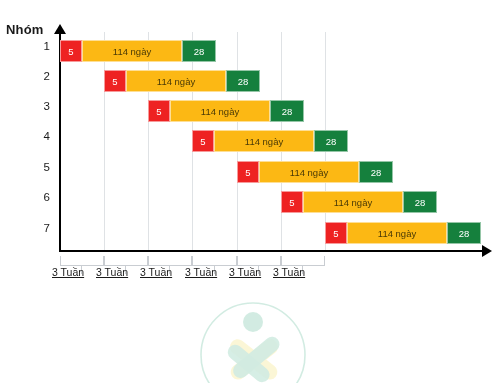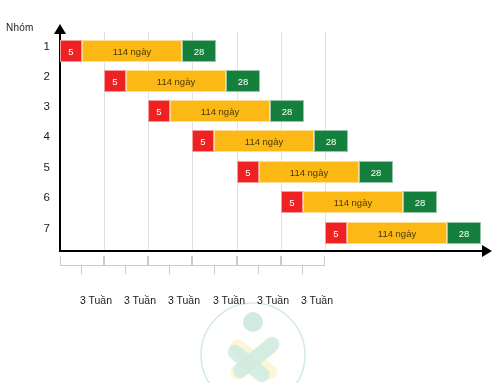--- a/index.html
+++ b/index.html
@@ -29,22 +29,22 @@
   .x-axis{
     position:absolute;left:59px;top:250px;width:425px;height:2px;background:#000;
   }
   .x-arrow{
     position:absolute;left:482px;top:245px;width:0;height:0;
     border-top:6px solid transparent;border-bottom:6px solid transparent;
     border-left:10px solid #000;
   }
 
   .axis-title{
-    position:absolute;left:6px;top:22px;font-size:10px;color:#1a1a1a;
-    letter-spacing:.2px;white-space:nowrap;
+    position:absolute;left:6px;top:22px;font-size:13px;color:#1a1a1a;
+    letter-spacing:.2px;white-space:nowrap;font-weight:bold;
   }
 
   
   .ytick{
     position:absolute;left:30px;width:20px;text-align:right;
     font-size:11.5px;color:#1a1a1a;
   }
 
   
   .gridline{
@@ -66,22 +66,22 @@
   
   .bracket{
     position:absolute;top:256px;height:10px;
     border:1px solid #c9cdd2;border-top:none;
     box-sizing:border-box;
   }
   .bracket-tick{
     position:absolute;top:266px;width:1px;height:8px;background:#c9cdd2;
   }
   .bracket-label{
-    position:absolute;top:294px;font-size:10.5px;color:#1a1a1a;
-    text-align:right;white-space:nowrap;
+    position:absolute;top:266px;font-size:10.5px;color:#1a1a1a;
+    text-align:left;white-space:nowrap;text-decoration:underline;
   }
 </style>
 </head>
 <body>
 
 <div id="chart-root">
 
   <div class="watermark">
     <svg viewBox="0 0 110 110" width="110" height="110" aria-hidden="true">
       <circle cx="55" cy="55" r="52" fill="none" stroke="#6cc0a0" stroke-width="1.6"></circle>

